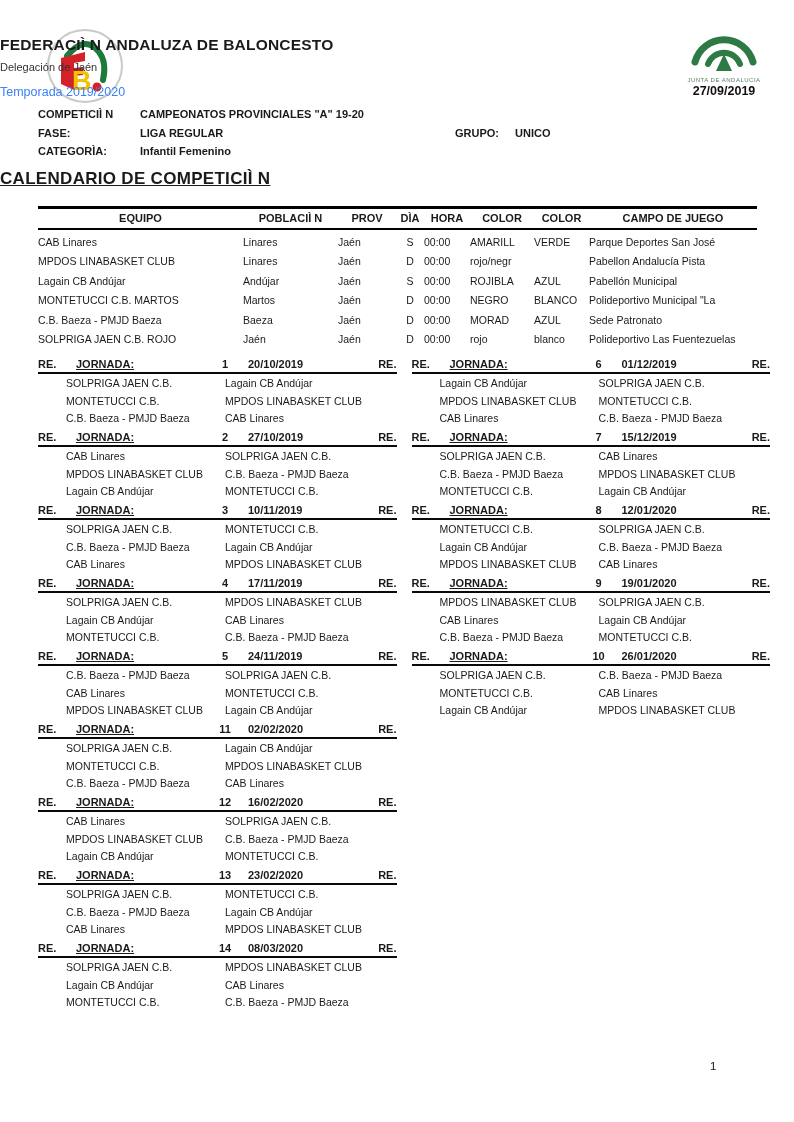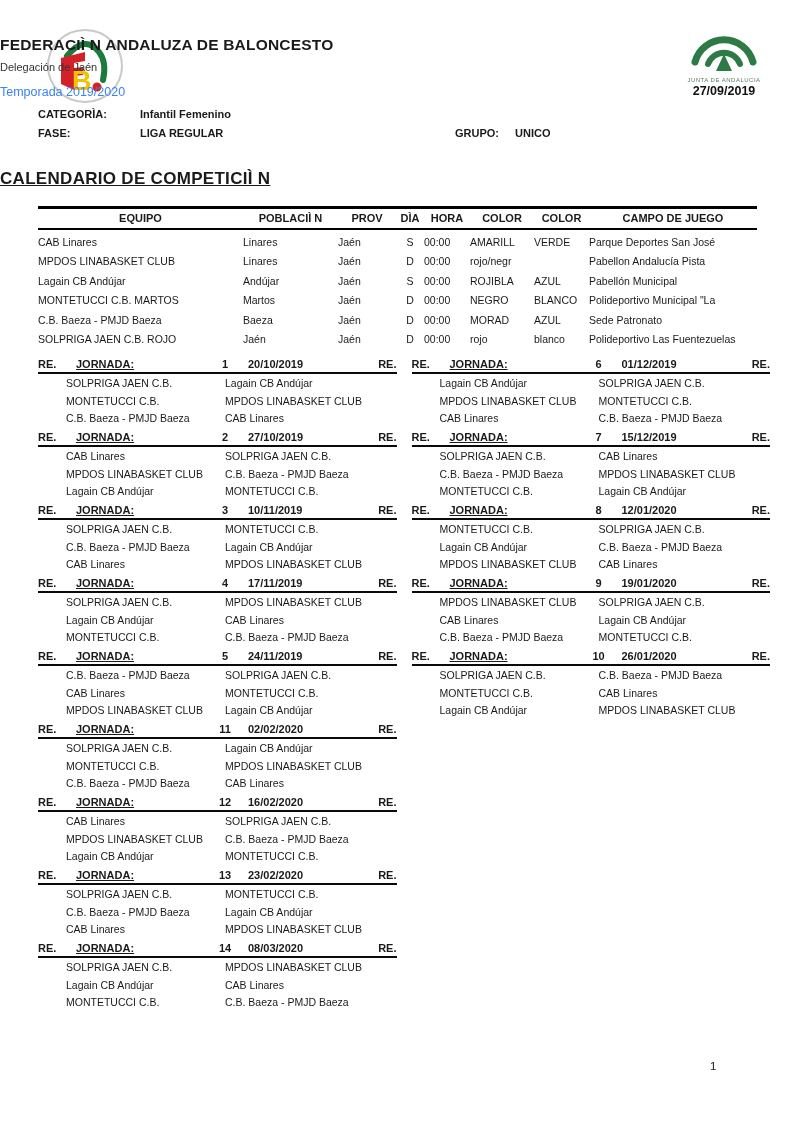--- a/index.html
+++ b/index.html
@@ -76,28 +76,32 @@
       <path d="M8,34 A30,30 0 0 1 66,34" fill="none" stroke="#2d7a45" stroke-width="7" stroke-linecap="round"></path>
       <path d="M21,36 A17,17 0 0 1 53,36" fill="none" stroke="#2d7a45" stroke-width="6" stroke-linecap="round"></path>
       <path d="M37,26 L45,43 L29,43 Z" fill="#2d7a45"></path>
     </svg>
     <div class="junta-label">JUNTA DE ANDALUCIA</div>
     <div class="junta-date">27/09/2019</div>
   </div>
 
   <div class="meta">
     <div class="meta-row">
-      <span class="meta-label">CATEGORÌA:</span>
-      <span>Infantil Femenino</span>
+      <span class="meta-label">COMPETICIÌ N</span>
+      <span>CAMPEONATOS PROVINCIALES "A" 19-20</span>
     </div>
     <div class="meta-row">
       <span class="meta-label">FASE:</span>
       <span>LIGA REGULAR</span>
       <span class="grupo-label">GRUPO:</span>
       <span class="grupo-value">UNICO</span>
+    </div>
+    <div class="meta-row">
+      <span class="meta-label">CATEGORÌA:</span>
+      <span>Infantil Femenino</span>
     </div>
   </div>
 
   <div class="cal-title">CALENDARIO DE COMPETICIÌ N</div>
 
   <div class="tt">
     <div class="tt-header" id="tt-header">
         <div class="">EQUIPO</div>
         <div class="">POBLACIÌ N</div>
         <div class="">PROV</div>

